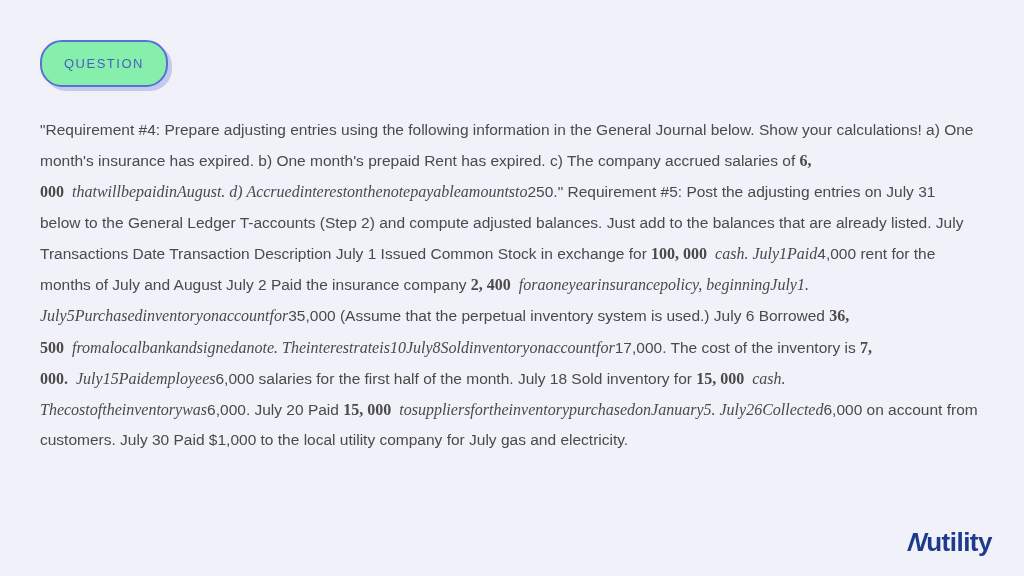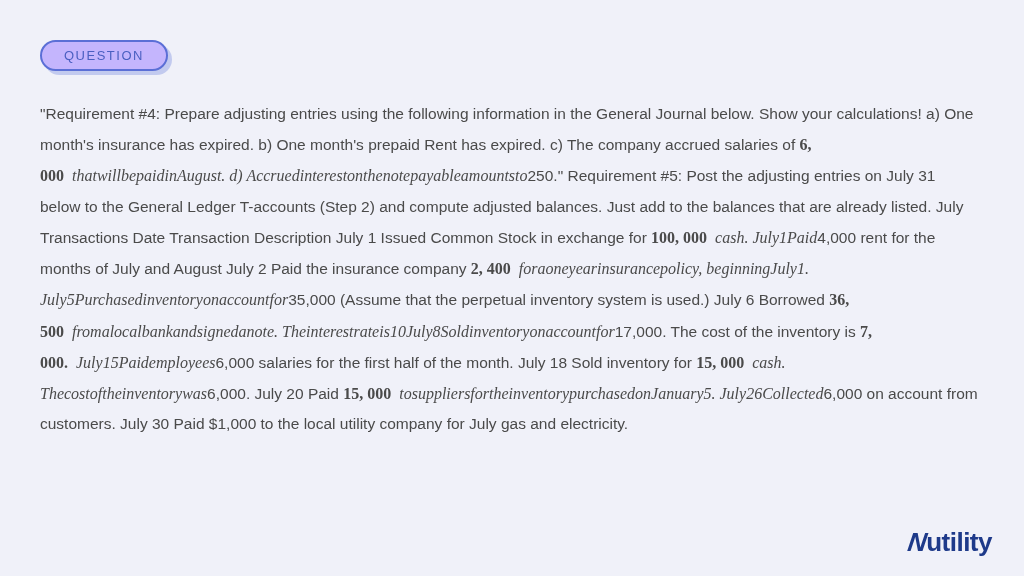--- a/index.html
+++ b/index.html
@@ -11,23 +11,23 @@
       width: 1024px;
       height: 576px;
       background-color: #f0f1f9;
       font-family: -apple-system, BlinkMacSystemFont, 'Segoe UI', Arial, sans-serif;
       padding: 40px 40px 20px 40px;
       position: relative;
       overflow: hidden;
     }
     .question-badge {
       display: inline-block;
-      background-color: #c4b5fd;
+      background-color: #86efac;
       color: #4a5fc1;
-      padding: 6px 22px;
+      padding: 14px 22px;
       border-radius: 22px;
       border: 2px solid #5b6fd6;
       font-size: 13px;
       letter-spacing: 1.5px;
       font-weight: 500;
       margin-bottom: 28px;
       box-shadow: 4px 4px 0px rgba(91, 111, 214, 0.3);
     }
     .question-content {
       color: #4a4a4a;

